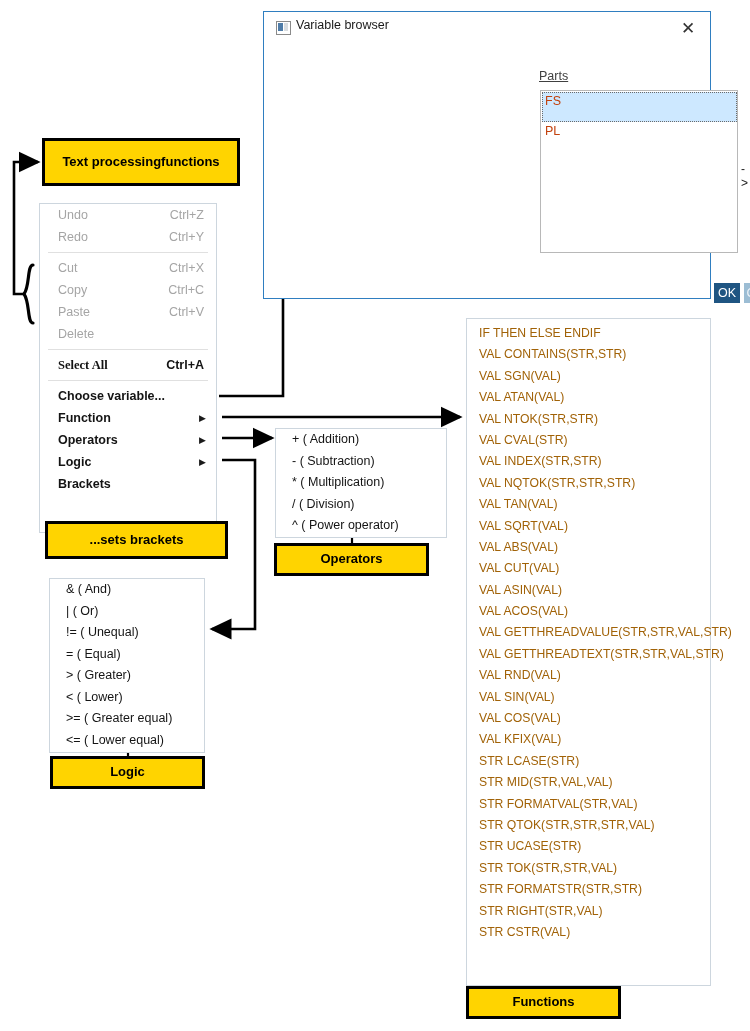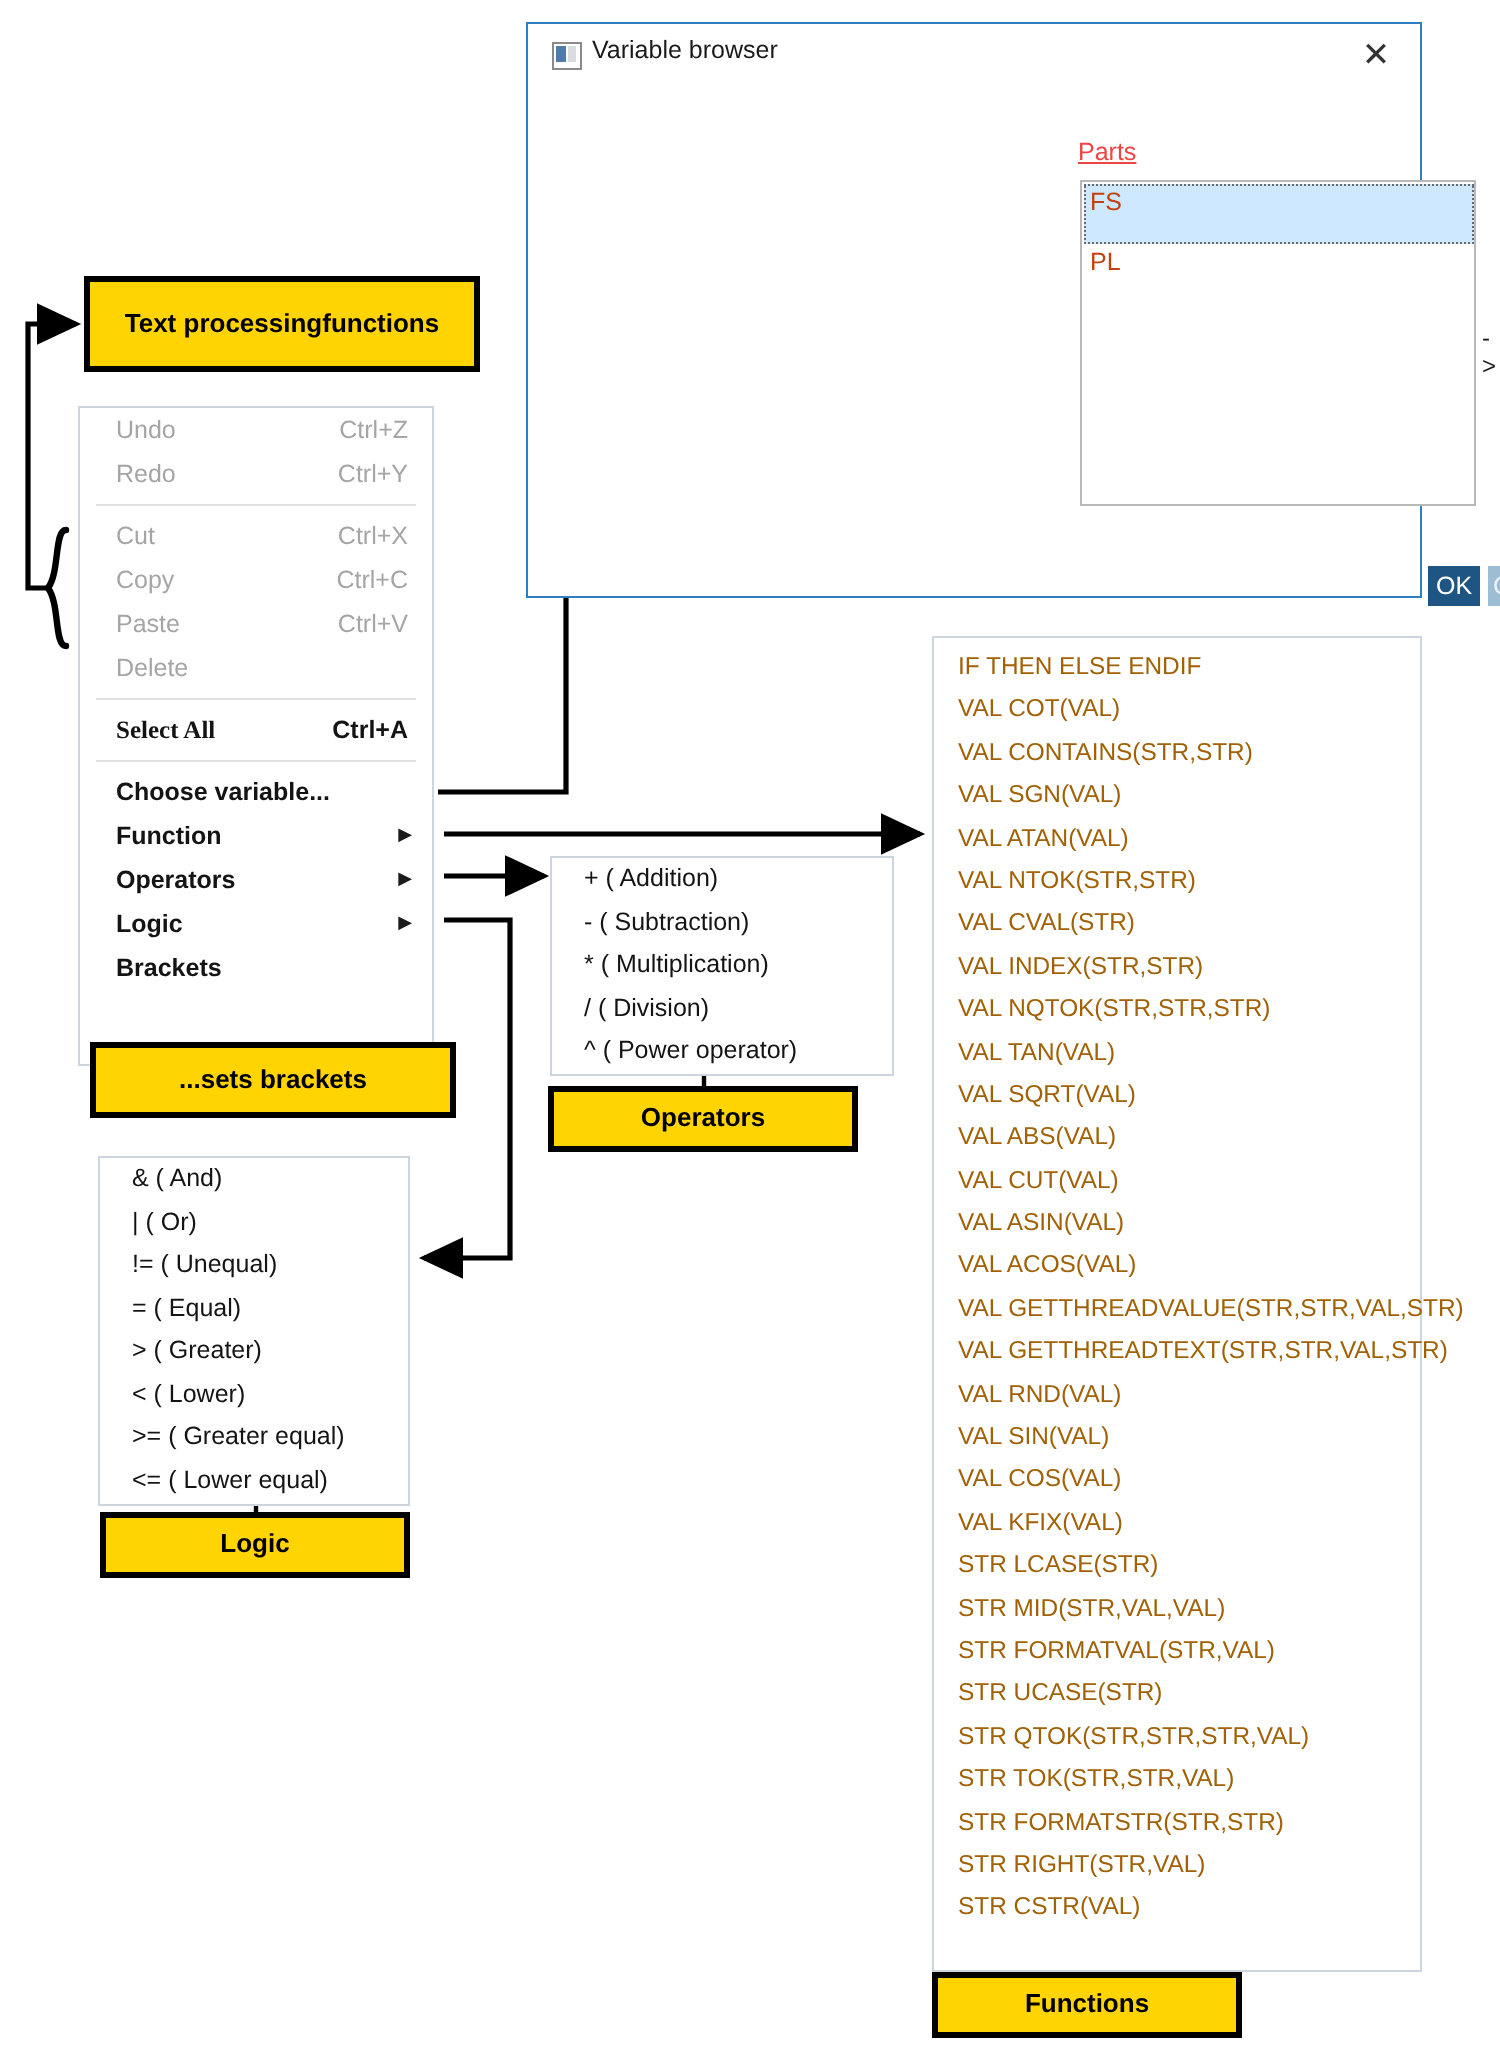--- a/index.html
+++ b/index.html
@@ -38,21 +38,21 @@
   #var-title-text{
     position:absolute;left:32px;top:6px;
     font-size:12.5px;color:#1a1a1a;
   }
   #var-close{
     position:absolute;right:8px;top:4px;width:28px;height:24px;
     font-size:17px;color:#333;text-align:center;line-height:24px;
     font-family:"DejaVu Sans", sans-serif;cursor:pointer;
   }
   .col-head{
-    position:absolute;font-size:12.5px;color:#ef4444;font-weight:normal;text-decoration:underline;
+    position:absolute;font-size:12.5px;color:#404040;font-weight:normal;text-decoration:underline;
   }
   #parts-head{left:275px;top:57px;}
 
   .listbox{
     position:absolute;background:#ffffff;
     border:1px solid #b8b8b8;
     box-sizing:border-box;overflow:hidden;
   }
   #parts-list{left:276px;top:78px;width:198px;height:163px;}
 
@@ -221,21 +221,20 @@
     <div class="pi">!= ( Unequal)</div>
     <div class="pi">= ( Equal)</div>
     <div class="pi">&gt; ( Greater)</div>
     <div class="pi">&lt; ( Lower)</div>
     <div class="pi">&gt;= ( Greater equal)</div>
     <div class="pi">&lt;= ( Lower equal)</div>
   </div>
 
 <div class="abs" id="functions-panel">
     <div class="fi">IF THEN ELSE ENDIF</div>
-    <div class="fi">VAL COT(VAL)</div>
     <div class="fi">VAL CONTAINS(STR,STR)</div>
     <div class="fi">VAL SGN(VAL)</div>
     <div class="fi">VAL ATAN(VAL)</div>
     <div class="fi">VAL NTOK(STR,STR)</div>
     <div class="fi">VAL CVAL(STR)</div>
     <div class="fi">VAL INDEX(STR,STR)</div>
     <div class="fi">VAL NQTOK(STR,STR,STR)</div>
     <div class="fi">VAL TAN(VAL)</div>
     <div class="fi">VAL SQRT(VAL)</div>
     <div class="fi">VAL ABS(VAL)</div>
@@ -244,22 +243,22 @@
     <div class="fi">VAL ACOS(VAL)</div>
     <div class="fi">VAL GETTHREADVALUE(STR,STR,VAL,STR)</div>
     <div class="fi">VAL GETTHREADTEXT(STR,STR,VAL,STR)</div>
     <div class="fi">VAL RND(VAL)</div>
     <div class="fi">VAL SIN(VAL)</div>
     <div class="fi">VAL COS(VAL)</div>
     <div class="fi">VAL KFIX(VAL)</div>
     <div class="fi">STR LCASE(STR)</div>
     <div class="fi">STR MID(STR,VAL,VAL)</div>
     <div class="fi">STR FORMATVAL(STR,VAL)</div>
+    <div class="fi">STR QTOK(STR,STR,STR,VAL)</div>
     <div class="fi">STR UCASE(STR)</div>
-    <div class="fi">STR QTOK(STR,STR,STR,VAL)</div>
     <div class="fi">STR TOK(STR,STR,VAL)</div>
     <div class="fi">STR FORMATSTR(STR,STR)</div>
     <div class="fi">STR RIGHT(STR,VAL)</div>
     <div class="fi">STR CSTR(VAL)</div>
   </div>
 
 <div class="yellow" id="cb-textproc">
     <span>Text processing</span>
     <br>
     <span>functions</span>

